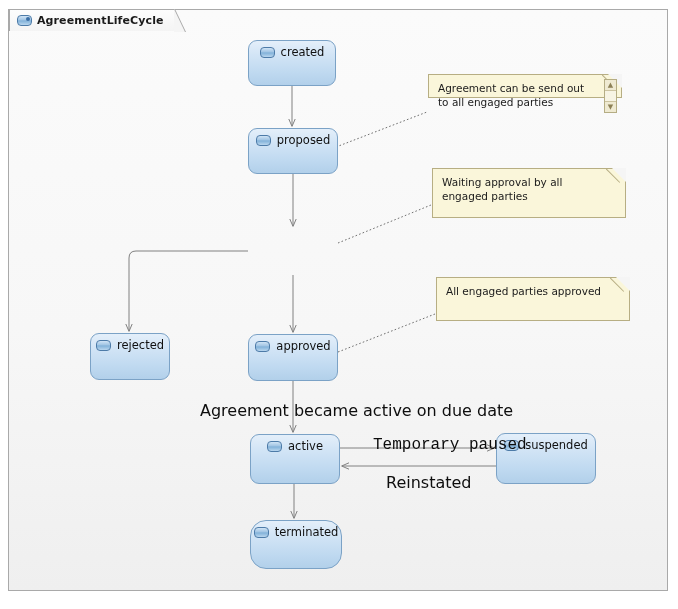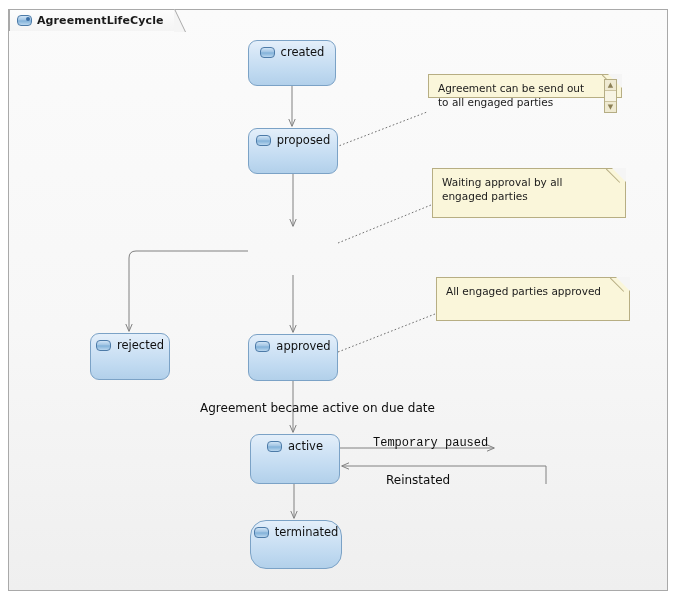--- a/index.html
+++ b/index.html
@@ -63,21 +63,21 @@
   
   .nsb{position:absolute;right:4px;top:4px;width:13px;height:34px;
        border:1px solid #b5ad84;background:#f2eed6;box-sizing:border-box;
        display:flex;flex-direction:column;justify-content:space-between;}
   .nsb .btn{height:10px;display:flex;align-items:center;justify-content:center;
        background:#efead2;font-size:7px;color:#8d8156;line-height:1;}
   .nsb .trk{flex:1;background:#f7f4e4;border-top:1px solid #ccc3a0;
        border-bottom:1px solid #ccc3a0;}
 
   
-  .elbl{position:absolute;font-size:12px;color:#0d0d0d;white-space:nowrap;
+  .elbl{position:absolute;font-size:16px;color:#0d0d0d;white-space:nowrap;
         background:transparent;}
 </style>
 </head>
 <body>
 
 <div id="frame"></div>
 
 <div id="tab">
   <span class="st-ico tab-ico"></span>
   <span class="tab-label">AgreementLifeCycle</span>
@@ -146,20 +146,26 @@
     </span>
   </div>
 
   <div class="state" style="left:250px;top:434px;width:90px;height:50px;text-align:center;">
     <span class="inner">
       <span class="st-ico"></span>
       <span class="lbl">active</span>
     </span>
   </div>
 
+  <div class="state" style="left:496px;top:433px;width:100px;height:51px;">
+    <span class="inner">
+      <span class="st-ico"></span>
+      <span class="lbl">suspended</span>
+    </span>
+  </div>
 
   <div class="state" style="left:250px;top:520px;width:92px;height:49px;border-radius:16px;">
     <span class="inner">
       <span class="st-ico"></span>
       <span class="lbl">terminated</span>
     </span>
   </div>
 
   <div class="elbl" style="left:200px;top:401px;">Agreement became active on due date</div>
   <div class="elbl" style="left:373px;top:436px;font-family:Liberation Mono, monospace;">Temporary paused</div>

